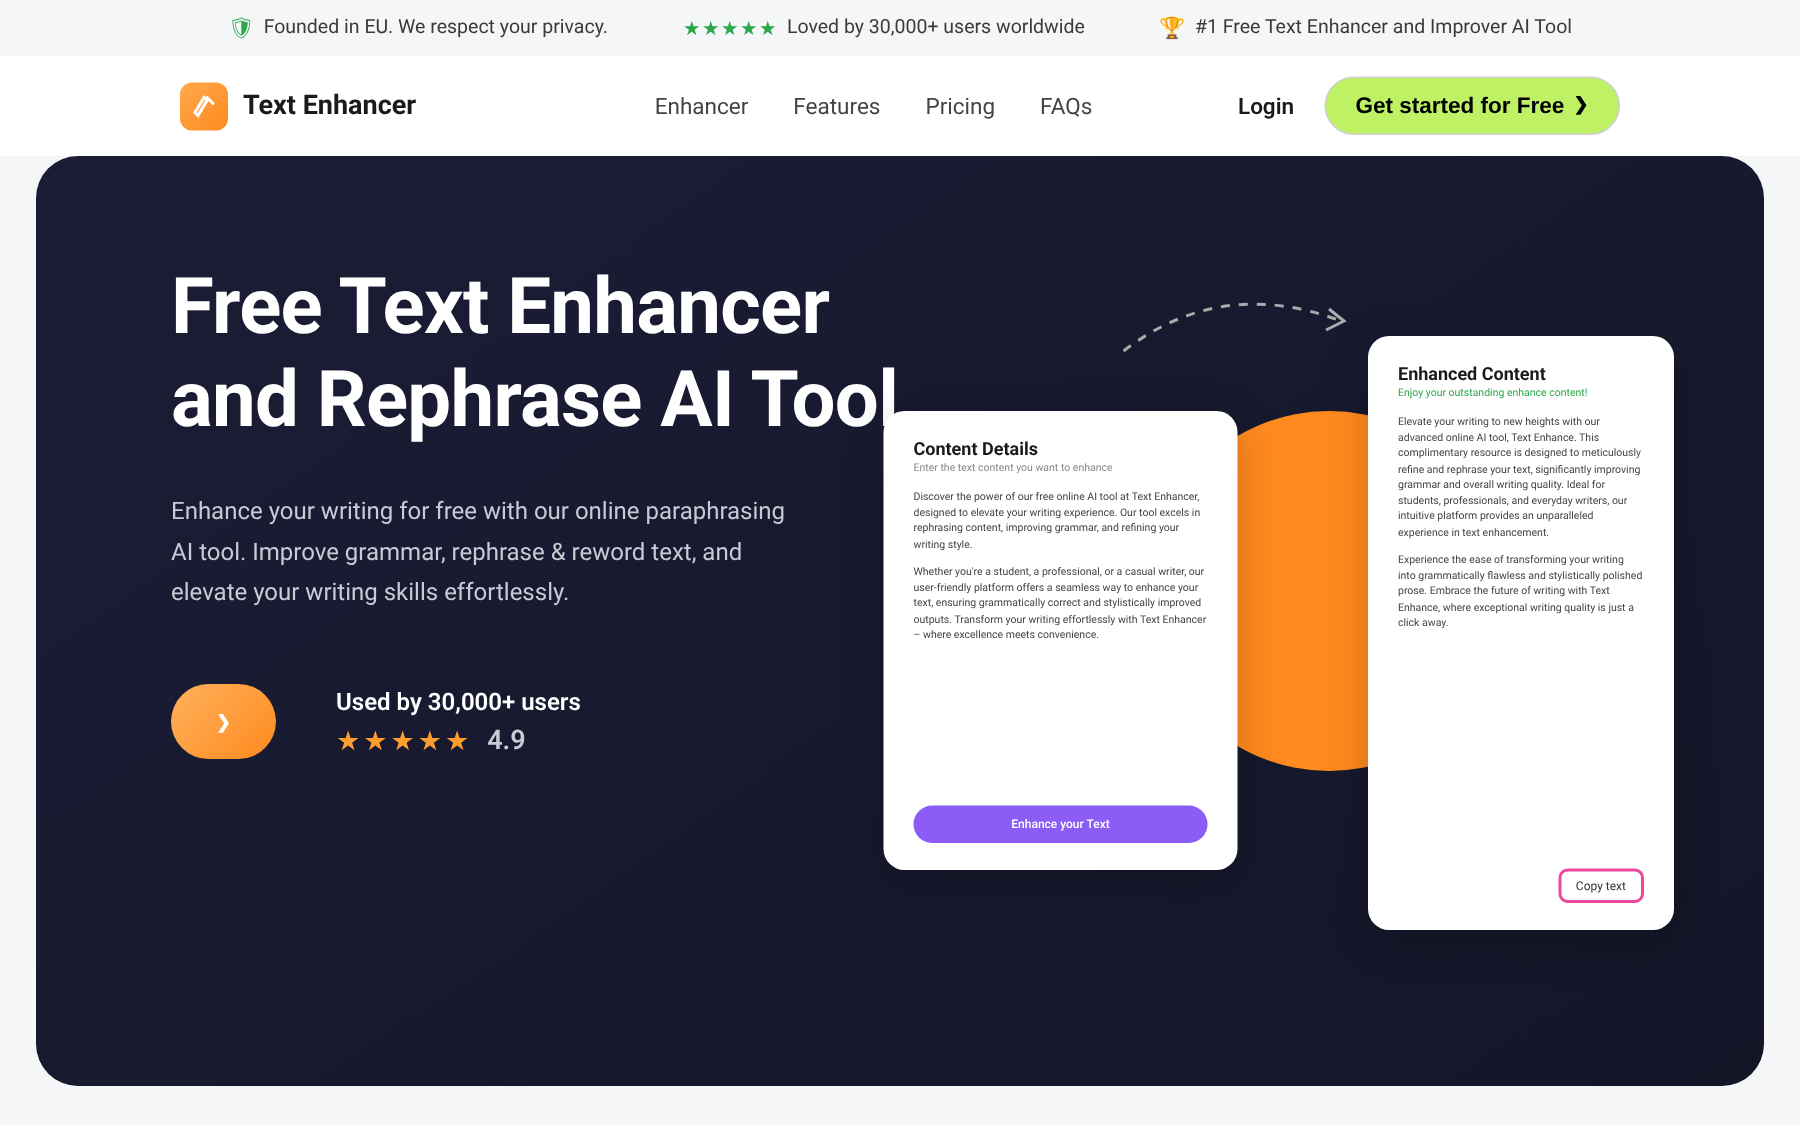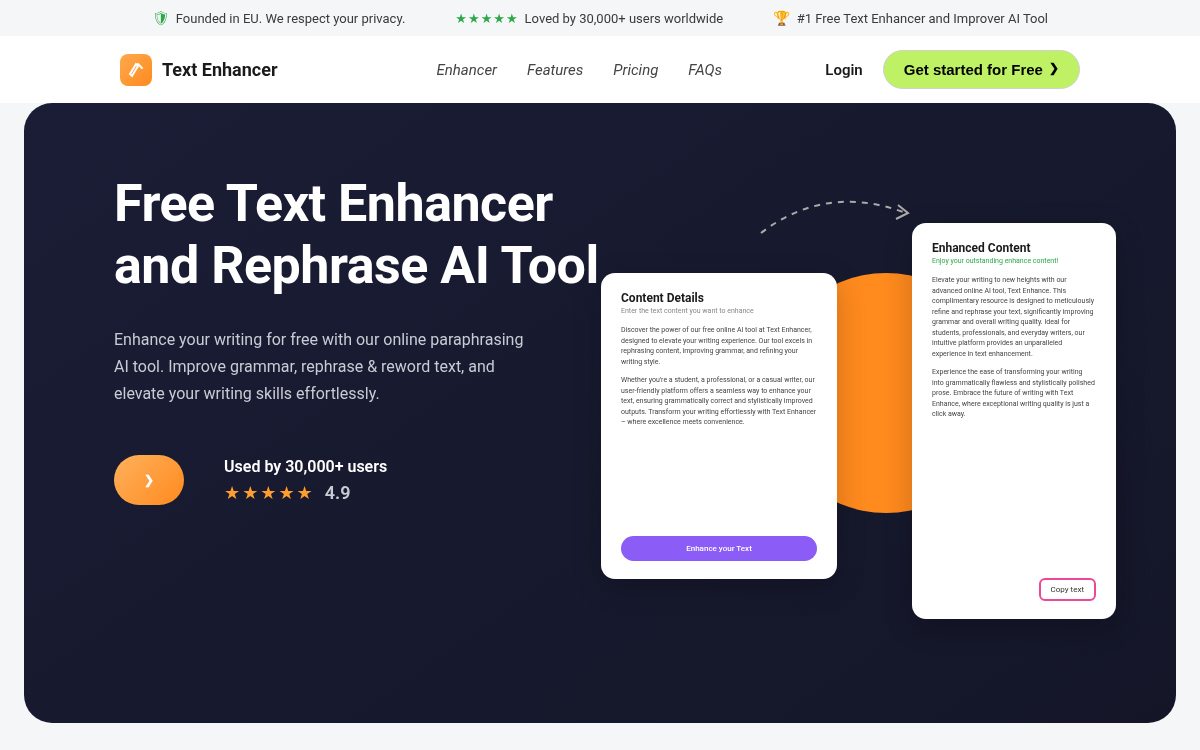--- a/index.html
+++ b/index.html
@@ -11,29 +11,29 @@
 .shield-icon { color: #2ca84a; font-size: 14px; }
 .stars-green { color: #2ca84a; letter-spacing: 1px; font-size: 13px; }
 .trophy { color: #2ca84a; font-size: 14px; }
 
 
 .header { background: #fff; padding: 14px 120px; display: flex; align-items: center; gap: 59px; }
 .logo { display: flex; align-items: center; gap: 10px; }
 .logo-square { width: 32px; height: 32px; background: linear-gradient(135deg,#ffa94d,#ff8a1e); border-radius: 8px; display: flex; align-items: center; justify-content: center; color: #fff; font-weight: bold; font-size: 14px; }
 .logo-text { font-size: 18px; font-weight: 700; color: #1a1a1a; }
 .nav { display: flex; gap: 30px; margin-left: 100px; }
-.nav a { text-decoration: none; color: #444; font-size: 15px; cursor: pointer; font-style: italic; }
+.nav a { text-decoration: none; color: #444; font-size: 15px; cursor: pointer; }
 .header-right { margin-left: auto; display: flex; align-items: center; gap: 20px; }
 .login { font-size: 15px; color: #1a1a1a; font-weight: 600; cursor: pointer; }
 .cta-outline { border: 1px solid #d0d0d0; border-radius: 24px; padding: 10px 20px; font-size: 15px; font-weight: 600; display: flex; align-items: flex-start; gap: 6px; background: #bef264; cursor: pointer; }
 .chevron { font-size: 12px; }
 
 
 .hero-wrap { padding: 0 24px 24px; }
-.hero { background: #16182e; background: linear-gradient(145deg,#1a1d35 0%,#141628 100%); border-radius: 28px; padding: 70px 90px 60px; display: flex; gap: 42px; position: relative; overflow: hidden; min-height: 620px; }
+.hero { background: #16182e; background: linear-gradient(145deg,#1a1d35 0%,#141628 100%); border-radius: 28px; padding: 70px 90px 60px; display: flex; gap: 30px; position: relative; overflow: hidden; min-height: 620px; }
 .hero-left { flex: 0 0 500px; color: #fff; }
 .hero h1 { font-size: 52px; font-weight: 700; line-height: 1.2; margin-bottom: 28px; letter-spacing: -0.5px; }
 .hero-sub { font-size: 16px; line-height: 1.7; color: #c9cbd4; margin-bottom: 48px; max-width: 420px; }
 .cta-row { display: flex; align-items: center; gap: 40px; }
 .cta-orange { background: linear-gradient(135deg,#ffb15c,#ff8a1e); color: #fff; border: none; border-radius: 32px; padding: 18px 30px; font-size: 16px; font-weight: 600; display: flex; align-items: center; gap: 10px; cursor: pointer; }
 .rating-block { color: #fff; }
 .rating-top { font-size: 16px; font-weight: 600; margin-bottom: 6px; }
 .rating-bottom { display: flex; align-items: center; gap: 10px; }
 .stars-orange { color: #ff9d2e; font-size: 18px; letter-spacing: 2px; }
 .rating-num { color: #c9cbd4; font-size: 18px; font-weight: 600; }

